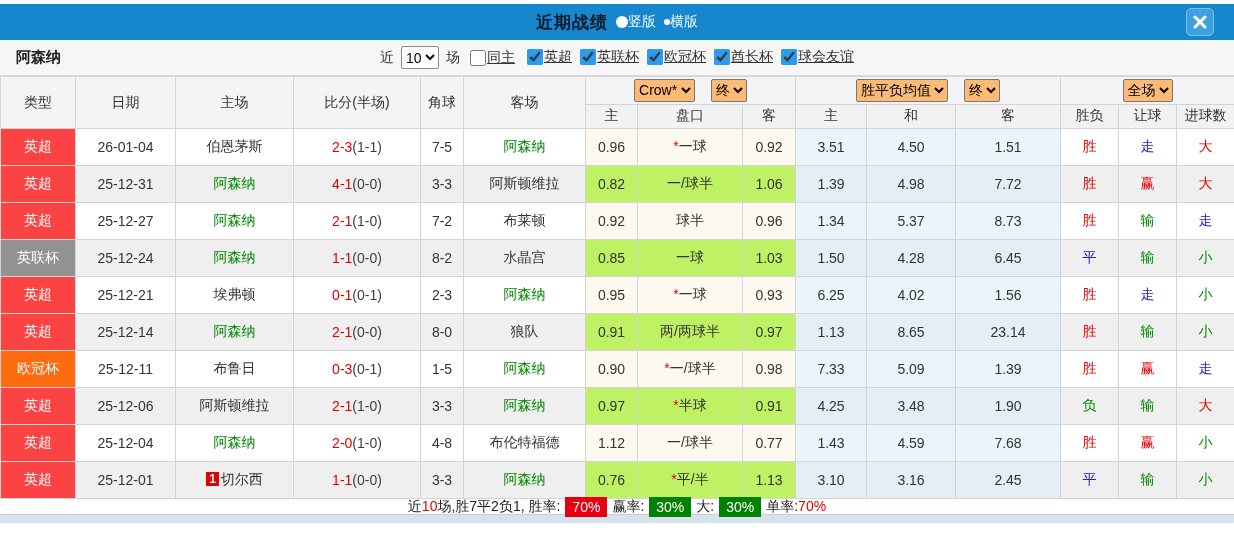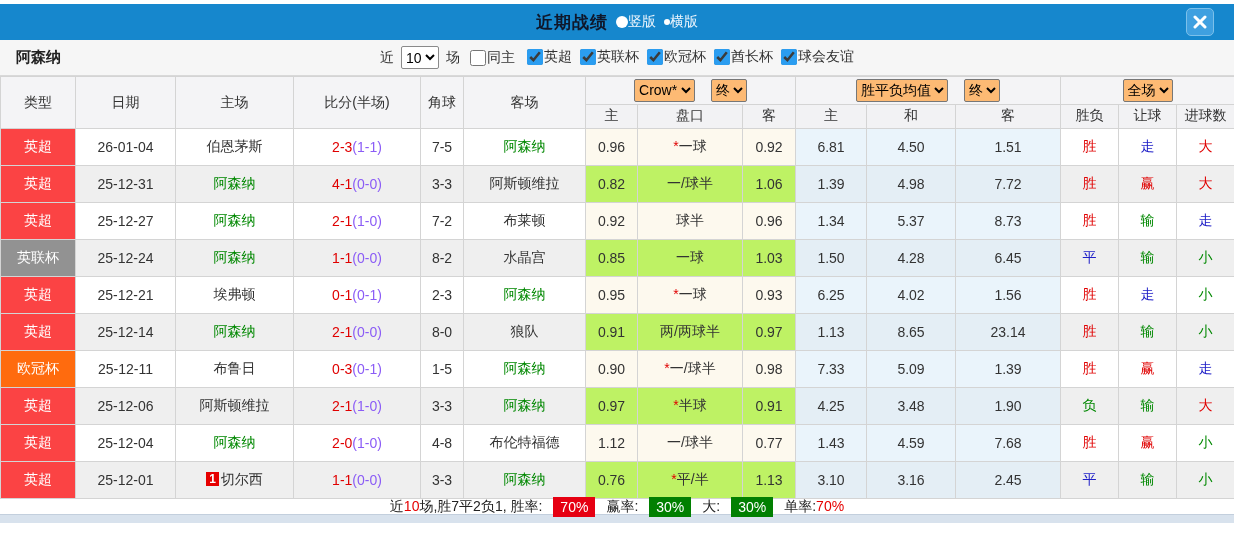--- a/index.html
+++ b/index.html
@@ -32,21 +32,21 @@
     height:36px; background:#f6f6f6; border-bottom:1px solid #d9d9d9;
     position:relative; display:flex; align-items:center; justify-content:center;
     font-size:14px;
   }
   .team-name { position:absolute; left:16px; font-weight:bold; font-size:15px; color:#222; }
   .filters { display:flex; align-items:center; gap:4px; }
   .filters select {
     height:23px; font-size:14px; border:1px solid #8a8a8a; background:#fff; border-radius:2px;
     margin:0 3px;
   }
-  .filters label { display:inline-flex; align-items:center; cursor:pointer; }
+  .filters label { display:inline-flex; align-items:center; cursor:pointer;text-decoration:underline; }
   .filters input[type=checkbox] { width:16px; height:16px; accent-color:#2b9df0; margin:0 1px 0 6px; }
   .filters input[type=checkbox].comp { margin-left:8px; }
   
   table { border-collapse:collapse; table-layout:fixed; width:1234px; }
   th, td { border:1px solid #d4d4d4; text-align:center; font-weight:normal; font-size:14px; padding:0; overflow:hidden; white-space:nowrap; }
   thead th { background:#f2f2f4; color:#333; }
   tr.hdr-selects th { height:27px; background:#f4f4f6; }
   tr.hdr-sub th { height:24px; }
   thead th.span-col { height:52px; font-size:14px; }
   thead select { height:23px; font-size:14px; border:1px solid #777; background:#fdba74; border-radius:2px; margin:0 6px; }
@@ -57,26 +57,26 @@
   tr.even td.crow { background:#bef264; }
   tr.odd td.avg { background:#eaf4fb; }
   tr.even td.avg { background:#e4eef5; }
   tbody td.type { color:#fff; }
   .focus { color:#008800; }
   .card {
     display:inline-block; background:#e60000; color:#fff; font-size:12px; font-weight:bold;
     line-height:14px; padding:0 3px; margin-right:2px; vertical-align:1px;
   }
   .ft { color:#e00000; }
-  .ht { color:#8b5cf6;text-align:right; }
+  .ht { color:#404040;text-align:right; }
   .star { color:#e00000; }
   
   .summary {
     height:15px; background:#fff; display:flex; align-items:center; justify-content:center;
-    gap:11px; font-size:14px; color:#222;
+    gap:5px; font-size:14px; color:#222;
   }
   .summary .red-text { color:#e60000; }
   .badge { color:#fff; padding:2px 7px; font-size:14px; }
   .badge.red-bg { background:#e60012; }
   .badge.green-bg { background:#018001; }
   .bottom-strip { height:9px; background:#d8e2ed; border-top:1px solid #c3cfdd; }
 </style>
 </head>
 <body>
 
@@ -187,21 +187,21 @@
         <tr class="odd">
           <td class="type" style="background: rgb(251, 67, 68);">英超</td>
           <td>26-01-04</td>
           <td class="team"><span>伯恩茅斯</span></td>
           <td class="score"><span class="ft">2-3</span><span class="ht">(1-1)</span></td>
           <td>7-5</td>
           <td class="team"><span class="focus">阿森纳</span></td>
           <td class="crow">0.96</td>
           <td class="crow"><span class="star">*</span><span>一球</span></td>
           <td class="crow">0.92</td>
-          <td class="avg">6.81</td>
+          <td class="avg">3.51</td>
           <td class="avg">4.50</td>
           <td class="avg">1.51</td>
           <td class="res" style="color: rgb(224, 0, 0);">胜</td>
           <td class="res" style="color: rgb(32, 32, 200);">走</td>
           <td class="res" style="color: rgb(224, 0, 0);">大</td>
         </tr>
         <tr class="even">
           <td class="type" style="background: rgb(251, 67, 68);">英超</td>
           <td>25-12-31</td>
           <td class="team"><span class="focus">阿森纳</span></td>

